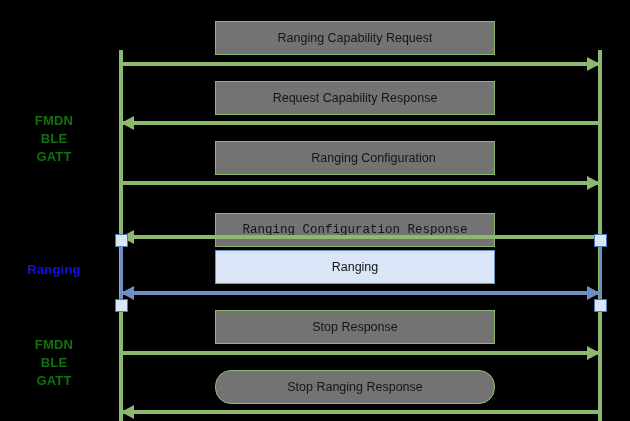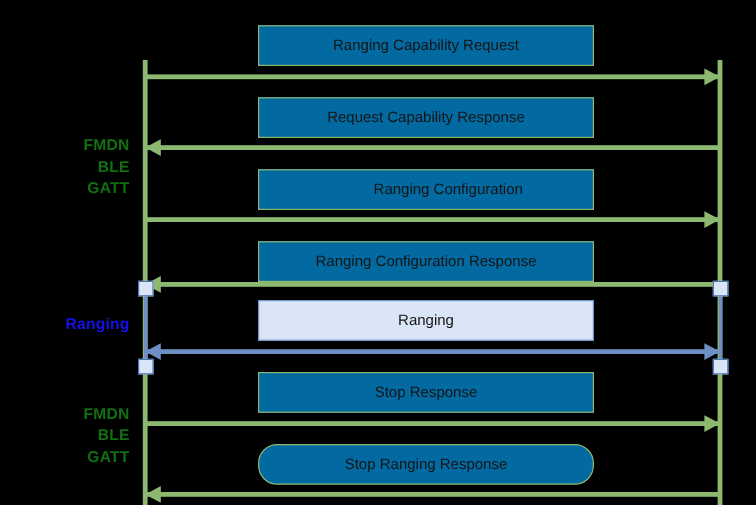--- a/index.html
+++ b/index.html
@@ -23,21 +23,21 @@
     background: #8cb96f;
   }
   .lifeline.left  { left: 119px; }
   .lifeline.right { left: 598px; }
 
   
   .phase-label {
     position: absolute;
     left: 0;
     width: 108px;
-    text-align: right;
+    text-align: center;
     font-size: 13px;
     font-weight: bold;
     line-height: 18px;
     letter-spacing: .2px;
     white-space: pre-line;
   }
   .phase-label.green { color: #127010; }
   .phase-label.blue  { color: #1212e8; }
 
   
@@ -47,21 +47,21 @@
     width: 280px;
     height: 34px;
     box-sizing: border-box;
     display: flex;
     align-items: center;
     justify-content: center;
     font-size: 12.5px;
     color: #151515;
   }
   .msg-box.green {
-    background: #0369a1;
+    background: #737373;
     border: 1px solid #8cb96f;
   }
   .msg-box.blue {
     background: #dae5f7;
     border: 1px solid #6e96c8;
   }
 
   
   .arrow {
     position: absolute;
@@ -142,21 +142,21 @@
       <div class="msg-box green" style="top: 81px;">Request Capability Response</div>
       <div class="arrow green" style="left: 122px; width: 477px; top: 121px;">
         <div class="shaft"></div>
         <div class="head left"></div>
       </div>
       <div class="msg-box green" style="top: 141px; padding-left: 37px;">Ranging Configuration</div>
       <div class="arrow green" style="left: 122px; width: 477px; top: 181px;">
         <div class="shaft"></div>
         <div class="head right"></div>
       </div>
-      <div class="msg-box green" style="top: 201px;">Ranging Configuration Response</div>
+      <div class="msg-box green" style="top: 213px; font-family: Liberation Mono, monospace;">Ranging Configuration Response</div>
       <div class="arrow green" style="left: 122px; width: 477px; top: 235px;">
         <div class="shaft"></div>
         <div class="head left"></div>
       </div>
       <div class="msg-box blue" style="top: 250px;">Ranging</div>
       <div class="arrow blue" style="left: 122px; width: 477px; top: 291px;">
         <div class="shaft"></div>
         <div class="head right"></div>
         <div class="head left"></div>
       </div>

